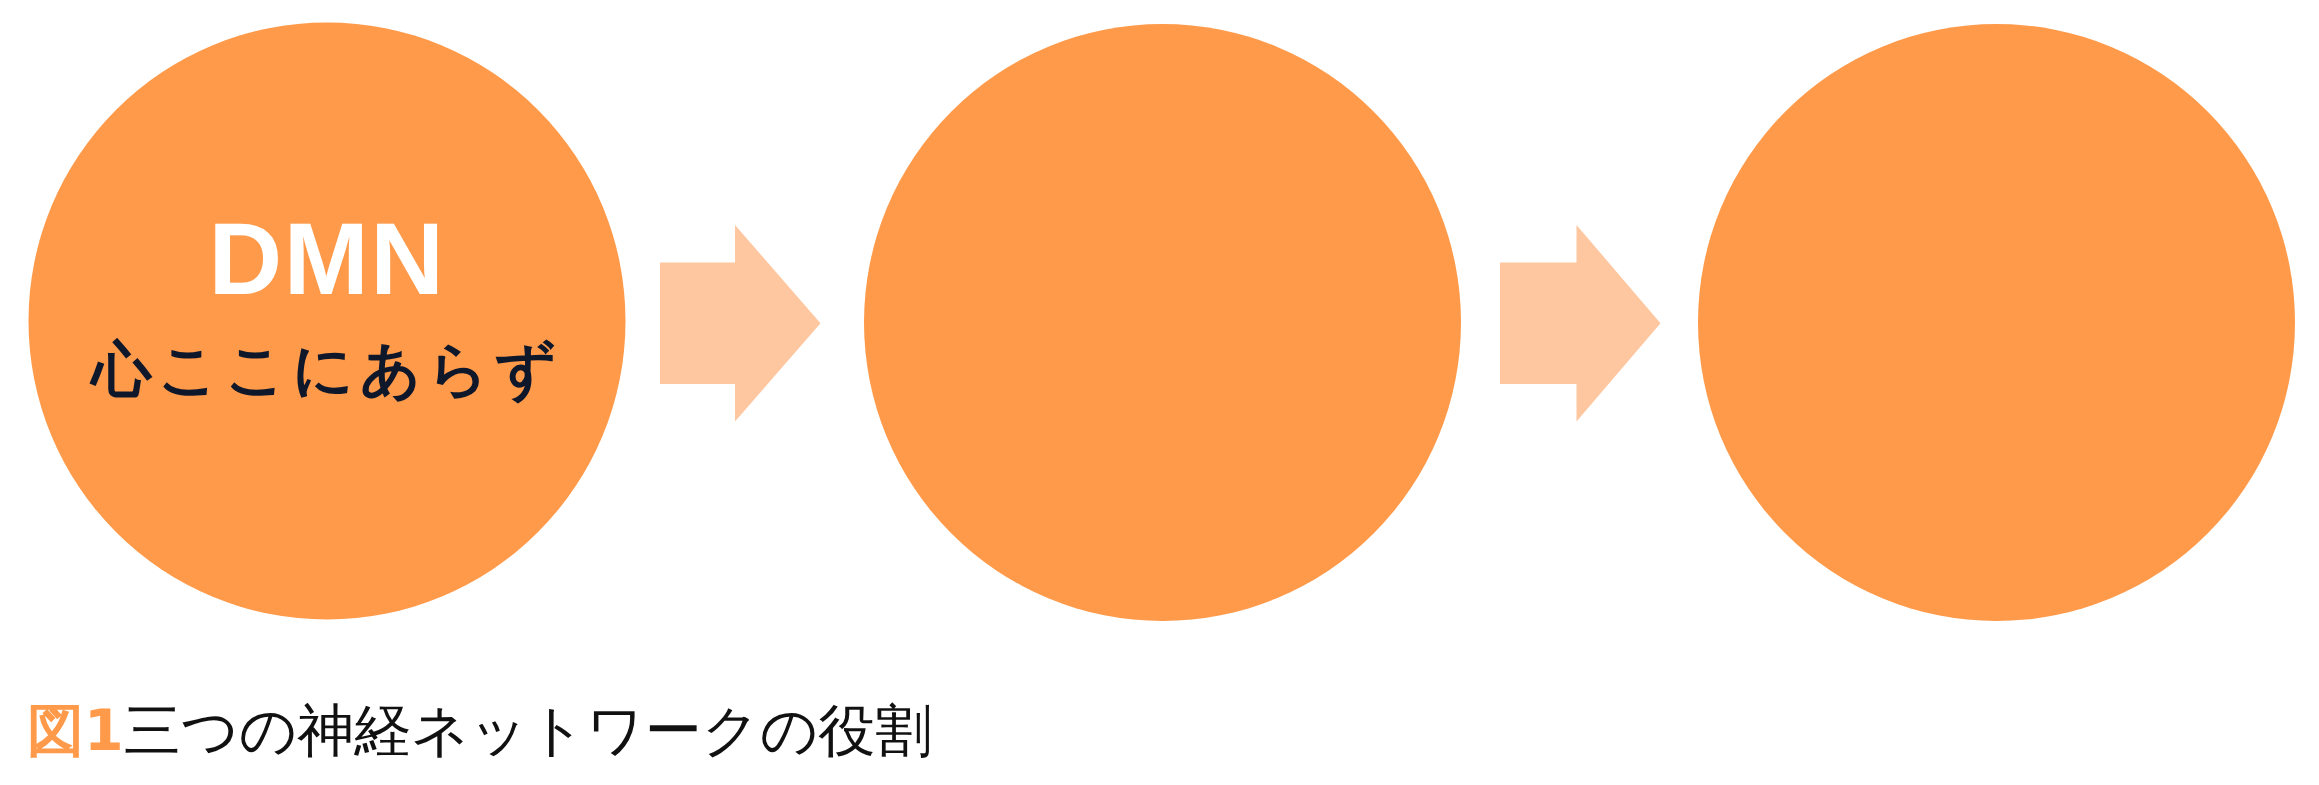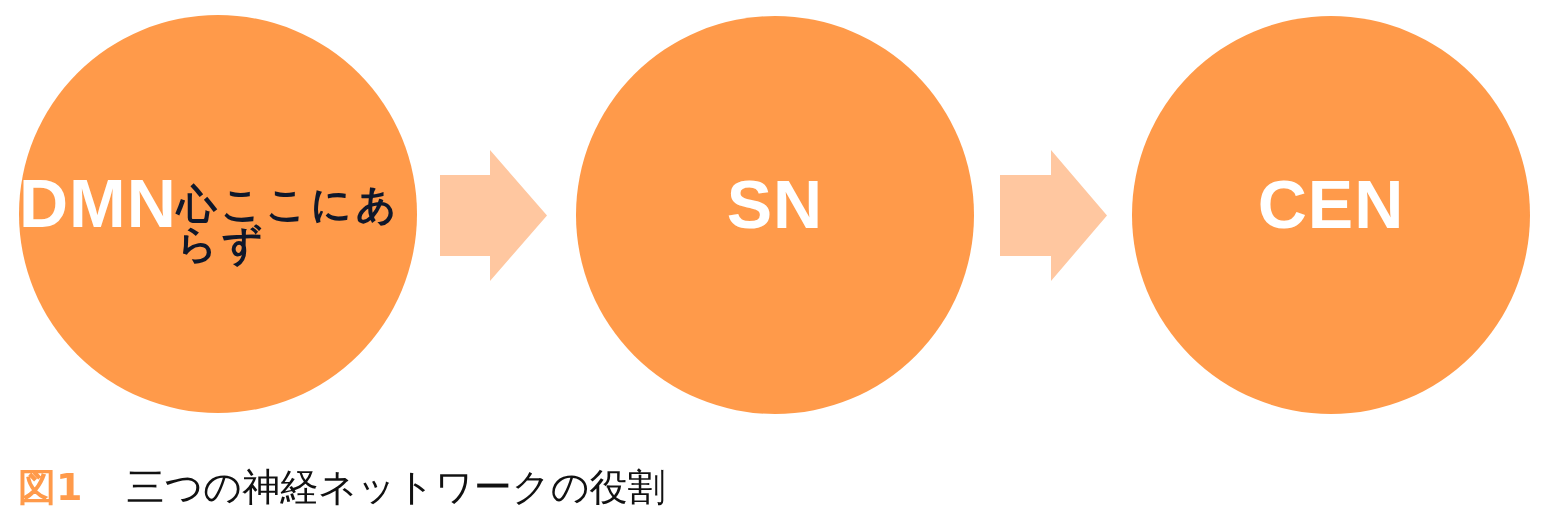--- a/index.html
+++ b/index.html
@@ -1,51 +1,49 @@
 <!DOCTYPE html>
 <html><head>
   <meta charset="utf-8">
   <style>
     html, body { margin: 0; padding: 0; background: #ffffff; }
     body { width: 1546px; height: 523px; position: relative; overflow: hidden;
            font-family: "DejaVu Sans", "Liberation Sans", sans-serif; }
     .circle { position: absolute; border-radius: 50%; background: #FF9A4A;
-              display: flex; flex-direction: row; align-items: center; justify-content: center; }
+              display: flex; flex-direction: column; align-items: center; justify-content: center; }
     .circle .abbr { color: #ffffff; font-family: "Liberation Sans", "DejaVu Sans", sans-serif;
                     font-weight: bold; font-size: 68px; line-height: 1; margin-top: -22px; letter-spacing: 1px; }
     .circle .desc { color: #0f172a; font-weight: bold; font-size: 40px; line-height: 1;
                     margin-top: 20px; letter-spacing: 4px; }
     .arrow { position: absolute; }
     .caption { position: absolute; left: 18px; top: 462px; font-size: 38px; line-height: 50px;
                white-space: nowrap; color: #111111; }
-    .caption .fig { color: #FF9A4A; font-weight: bold; margin-right: 44px; }
+    .caption .fig { color: #FF9A4A; font-weight: bold; }
   </style>
 </head>
 <body>
 
 <div>
 
   <div class="circle" style="left:19px; top:15px; width:398px; height:398px;">
     <div class="abbr">DMN</div>
     <div class="desc">心ここにあらず</div>
   </div>
 
   <svg class="arrow" style="left:440px; top:150px;" width="107" height="131" viewBox="0 0 107 131">
     <polygon points="0,25 50,25 50,0 107,65.5 50,131 50,106 0,106" fill="#FFC7A0"></polygon>
   </svg>
 
   <div class="circle" style="left:576px; top:16px; width:398px; height:398px;">
-    <div class="abbr">SN</div>
   </div>
 
   <svg class="arrow" style="left:1000px; top:150px;" width="107" height="131" viewBox="0 0 107 131">
     <polygon points="0,25 51,25 51,0 107,65.5 51,131 51,106 0,106" fill="#FFC7A0"></polygon>
   </svg>
 
   <div class="circle" style="left:1132px; top:16px; width:398px; height:398px;">
-    <div class="abbr">CEN</div>
   </div>
 
 </div>
 
 <div class="caption">
   <span class="fig">図1</span><span>三つの神経ネットワークの役割</span>
 </div>
 
 </body></html>

